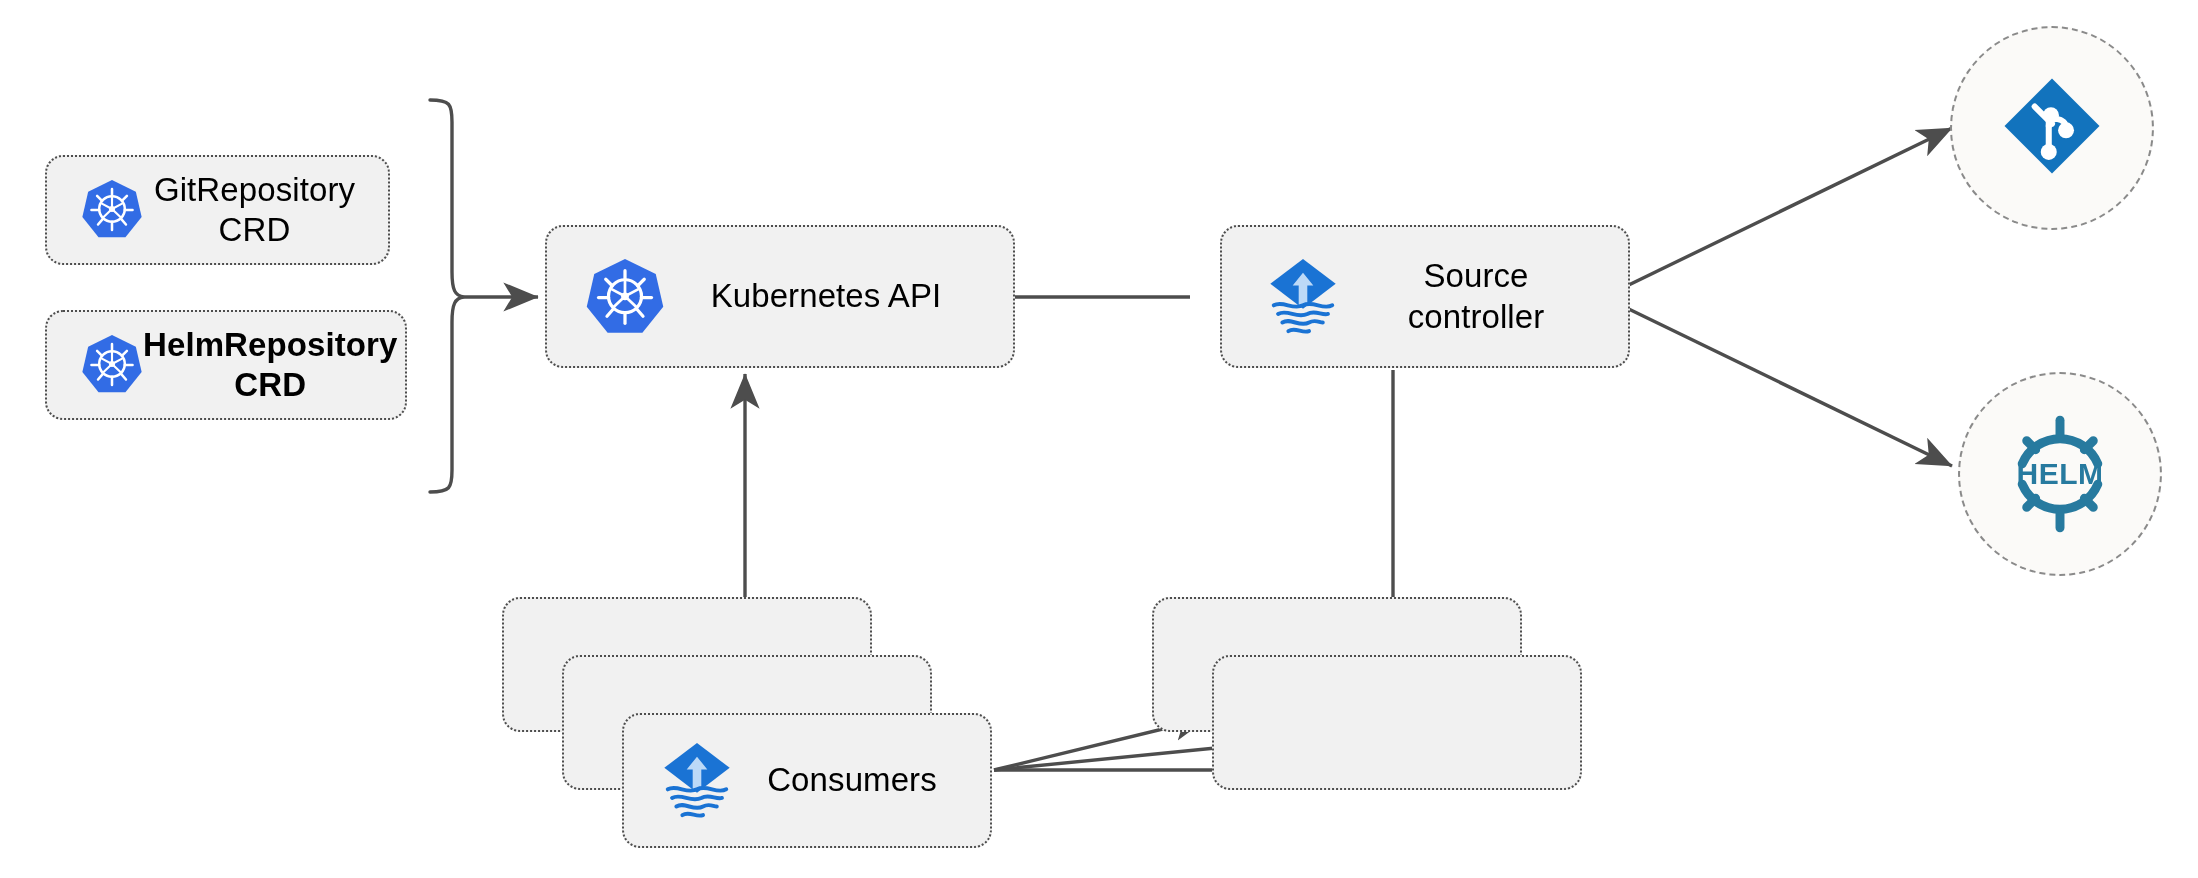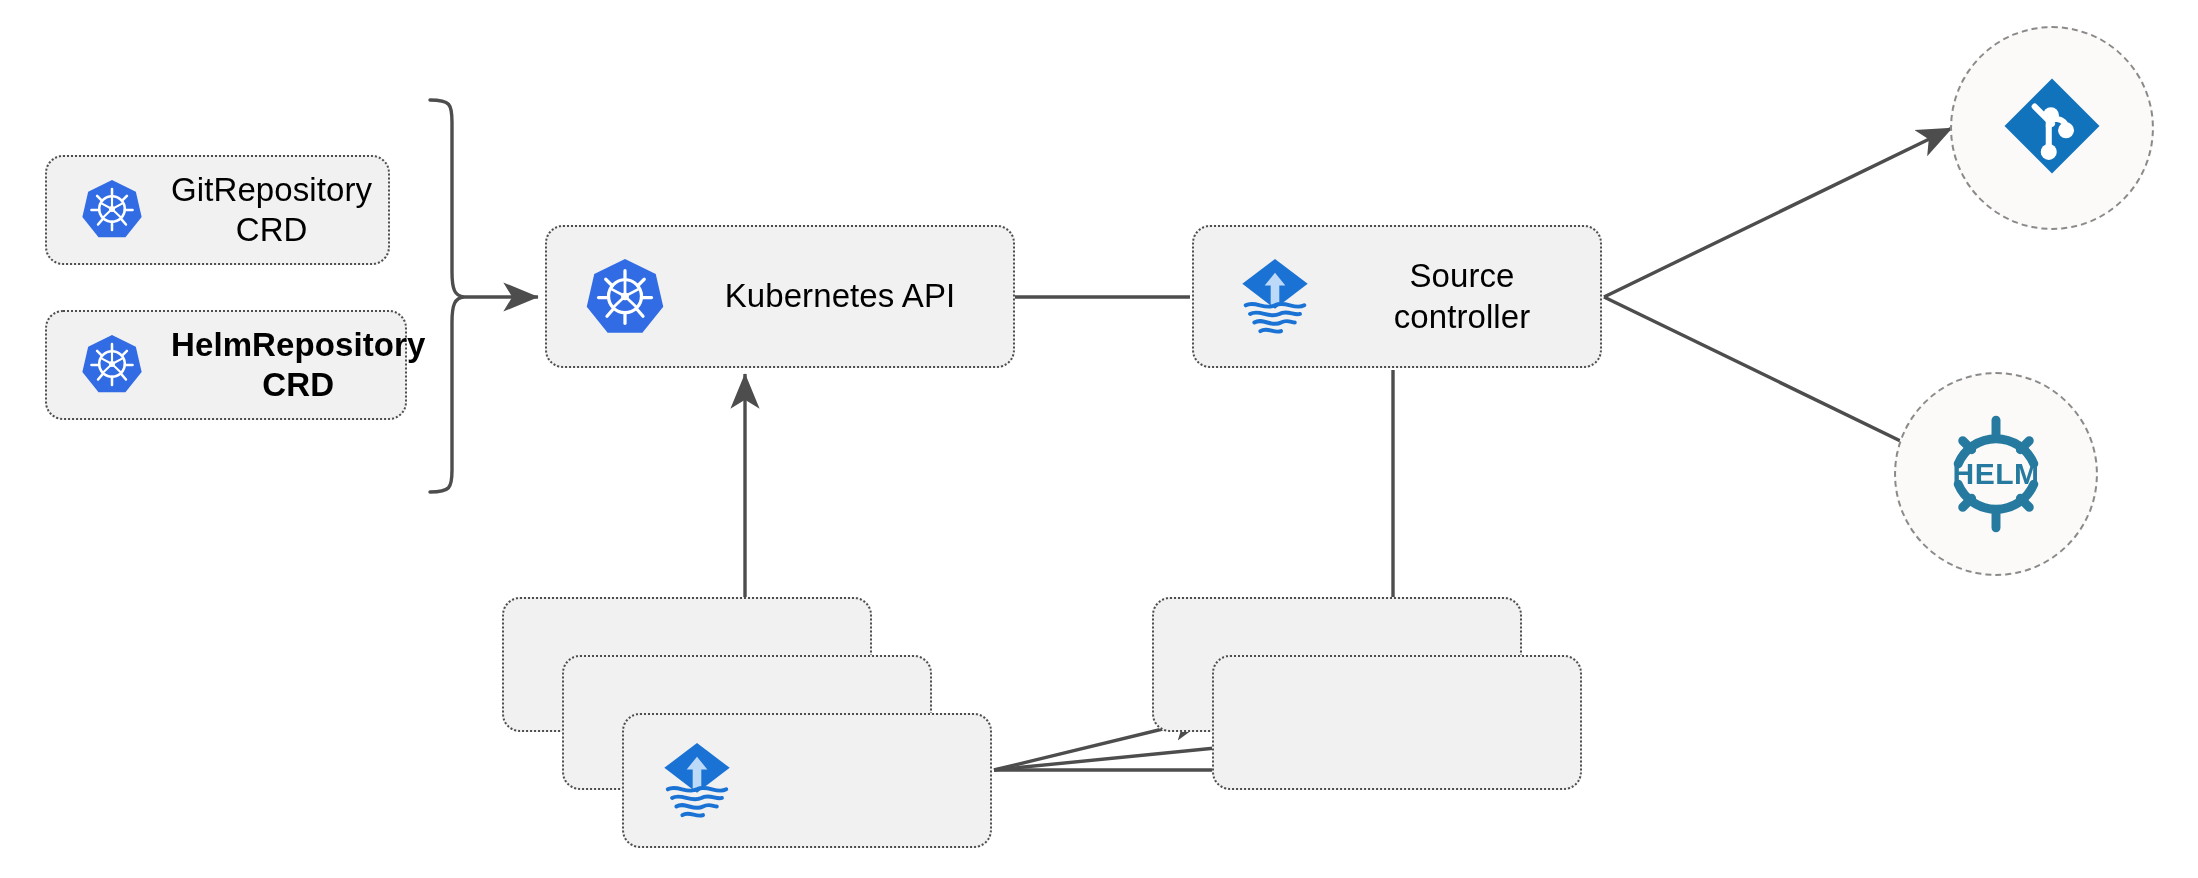--- a/index.html
+++ b/index.html
@@ -33,21 +33,20 @@
   .node.ghost {
     background: #f1f1f1;
   }
   .node-inner {
     display: flex;
     flex-direction: row;
     align-items: center;
     width: 100%;
     padding-left: 34px;
     box-sizing: border-box;
-    gap: 28px;
   }
   .node-icon {
     flex: 0 0 auto;
     display: block;
   }
   .node-label {
     flex: 1 1 auto;
     text-align: center;
     color: #000000;
     font-size: 33px;
@@ -204,21 +203,21 @@
             <line x1="32" y1="33" x2="22.5" y2="42"></line>
             <line x1="32" y1="33" x2="21.6" y2="27.5"></line>
           </g>
           <circle cx="32" cy="33" r="3.1" fill="#ffffff"></circle>
         </svg>
       </span>
       <span class="node-label">Kubernetes API</span>
     </div>
   </div>
 
-  <div class="node" style="left:1192px; top:225px; width:410px; height:143px;">
+  <div class="node" style="left:1220px; top:225px; width:410px; height:143px;">
     <div class="node-inner" style="padding-left:38px;">
       <span class="node-icon">
         <svg width="86" height="86" viewBox="0 0 100 100">
           <path d="M50 8 L88 37 L50 66 L12 37 Z" fill="#1a73d4"></path>
           <path d="M50 24 L62 39 L55 39 L55 62 L45 62 L45 39 L38 39 Z" fill="#bcd9f7"></path>
           <g stroke="#1a73d4" stroke-width="4.6" fill="none" stroke-linecap="round">
             <path d="M16 62 C 27 56, 38 68, 50 62 C 62 56, 73 68, 84 62"></path>
             <path d="M21 72 C 32 66, 43 78, 55 72 C 64 67, 72 74, 79 72"></path>
             <path d="M26 82 C 36 76, 46 88, 57 82 C 64 78, 69 82, 73 82"></path>
             <path d="M33 92 C 41 87, 49 95, 57 92"></path>
@@ -239,20 +238,21 @@
           <path d="M50 8 L88 37 L50 66 L12 37 Z" fill="#1a73d4"></path>
           <path d="M50 24 L62 39 L55 39 L55 62 L45 62 L45 39 L38 39 Z" fill="#bcd9f7"></path>
           <g stroke="#1a73d4" stroke-width="4.6" fill="none" stroke-linecap="round">
             <path d="M16 62 C 27 56, 38 68, 50 62 C 62 56, 73 68, 84 62"></path>
             <path d="M21 72 C 32 66, 43 78, 55 72 C 64 67, 72 74, 79 72"></path>
             <path d="M26 82 C 36 76, 46 88, 57 82 C 64 78, 69 82, 73 82"></path>
             <path d="M33 92 C 41 87, 49 95, 57 92"></path>
           </g>
         </svg>
       </span>
+      <span class="node-label">Consumers</span>
     </div>
   </div>
 
   <div class="node ghost" style="left:1152px; top:597px; width:370px; height:135px;"></div>
   <div class="node ghost" style="left:1212px; top:655px; width:370px; height:135px;"></div>
 
   <div class="circle-node" style="left:1950px; top:26px; width:204px; height:204px;">
     <span>
       <svg width="108" height="108" viewBox="0 0 100 100">
         <path d="M50 6 L94 50 L50 94 L6 50 Z" fill="#1273bd"></path>
@@ -261,21 +261,21 @@
           <path d="M47 50 C 47 40, 63 42, 63 52"></path>
           <line x1="34" y1="32" x2="50" y2="48"></line>
         </g>
         <circle cx="47" cy="74" r="7.4" fill="#ffffff"></circle>
         <circle cx="63" cy="54" r="7.4" fill="#ffffff"></circle>
         <circle cx="49" cy="40" r="7.4" fill="#ffffff"></circle>
       </svg>
     </span>
   </div>
 
-  <div class="circle-node" style="left:1894px; top:372px; width:204px; height:204px;">
+  <div class="circle-node" style="left:1958px; top:372px; width:204px; height:204px;">
     <span style="position:relative; display:block; width:128px; height:128px;">
       <svg width="128" height="128" viewBox="0 0 100 100">
         <g stroke="#277a9f" stroke-width="7" fill="none" stroke-linecap="round">
           <path d="M20.5 42 A 32 32 0 0 1 79.5 42"></path>
           <path d="M20.5 58 A 32 32 0 0 0 79.5 58"></path>
           <line x1="50" y1="8" x2="50" y2="21"></line>
           <line x1="50" y1="79" x2="50" y2="92"></line>
           <line x1="24" y1="24" x2="31" y2="31"></line>
           <line x1="76" y1="76" x2="69" y2="69"></line>
           <line x1="76" y1="24" x2="69" y2="31"></line>

